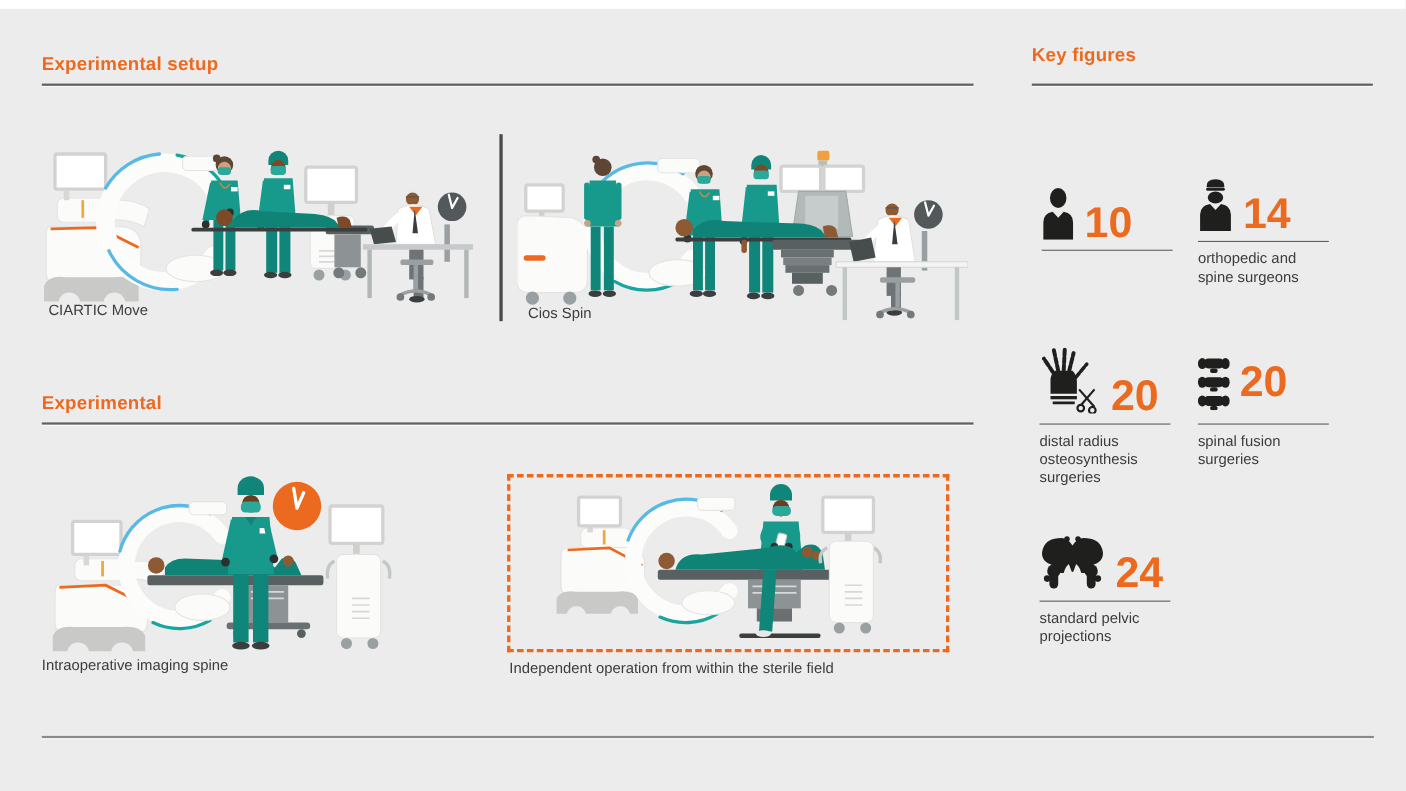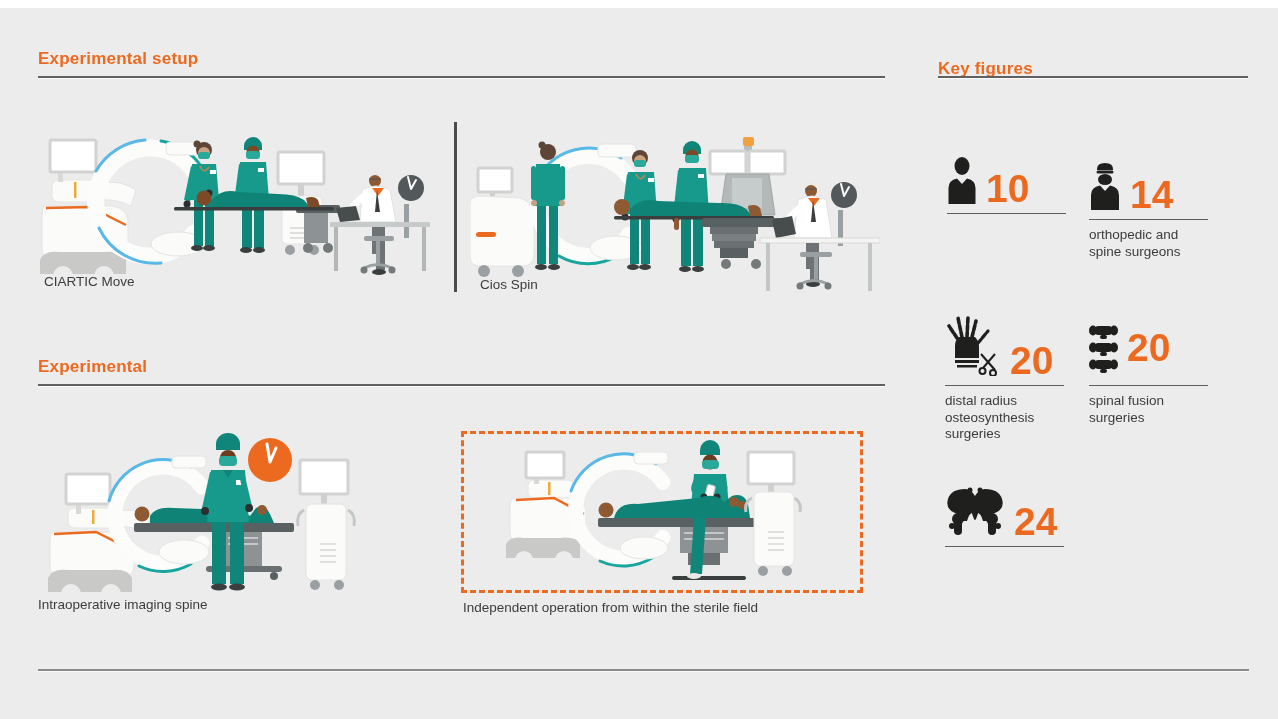--- a/index.html
+++ b/index.html
@@ -34,21 +34,21 @@
 </style>
 </head>
 <body>
 
 <div class="page">
   <div class="top-strip"></div>
 
   <h2 class="heading" style="left:38px;top:49px;">Experimental setup</h2>
   <div class="rule" style="left:38px;top:76px;width:847px;"></div>
 
-  <h2 class="heading" style="left:938px;top:59px;">Key figures</h2>
+  <h2 class="heading" style="left:938px;top:40px;">Key figures</h2>
   <div class="rule" style="left:938px;top:76px;width:310px;"></div>
 
   <h2 class="heading" style="left:38px;top:357px;">Experimental</h2>
   <div class="rule" style="left:38px;top:384px;width:847px;"></div>
 
   <div class="rule rule-bottom" style="left:38px;top:669px;width:1211px;"></div>
 
   <div class="vdivider" style="left:454px;top:122px;height:170px;"></div>
 
   <svg class="scene" style="left:38px;top:120px;" width="392" height="170" viewBox="0 0 392 170">
@@ -407,21 +407,21 @@
       <rect x="302" y="50" width="6" height="10" fill="#cfcfce"></rect>
       <path d="M286,64 q-8,4 -6,14 M328,64 q8,4 6,14" stroke="#c3c7c7" stroke-width="3" fill="none"></path>
       <rect class="f-machine" x="288" y="58" width="40" height="74" rx="6"></rect>
       <path class="s-vent" d="M302,98 h16 M302,104 h16 M302,110 h16 M302,116 h16"></path>
       <circle class="f-gray2" cx="297" cy="137" r="5"></circle>
       <circle class="f-gray2" cx="321" cy="137" r="5"></circle>
     </g>
   </svg>
   <div class="scene-label" style="left:463px;top:600px;">Independent operation from within the sterile field</div>
 
-  <div class="kf-item" style="left:947px;top:156px;">
+  <div class="kf-item" style="left:947px;top:170px;">
     <div class="kf-head h1">
       <svg class="kf-icon" width="30" height="47" viewBox="0 0 30 47">
         <ellipse cx="15" cy="9" rx="7.5" ry="9"></ellipse>
         <path d="M1.5,47 L1.5,31 Q1.5,23 10,21.5 L15,27 L20,21.5 Q28.5,23 28.5,31 L28.5,47 Z"></path>
       </svg>
       <span class="kf-num">10</span>
     </div>
     <div class="kf-rule"></div>
   </div>
 
@@ -507,14 +507,16 @@
         <circle cx="13" cy="33" r="6"></circle>
           <rect x="9" y="33" width="8" height="16" rx="4"></rect>
           <circle cx="7" cy="40" r="3"></circle>
         <circle cx="47" cy="33" r="6"></circle>
           <rect x="43" y="33" width="8" height="16" rx="4"></rect>
           <circle cx="53" cy="40" r="3"></circle>
       </svg>
       <span class="kf-num">24</span>
     </div>
     <div class="kf-rule"></div>
+    <div class="kf-label">standard pelvic
+projections</div>
   </div>
 </div>
 
 </body></html>

